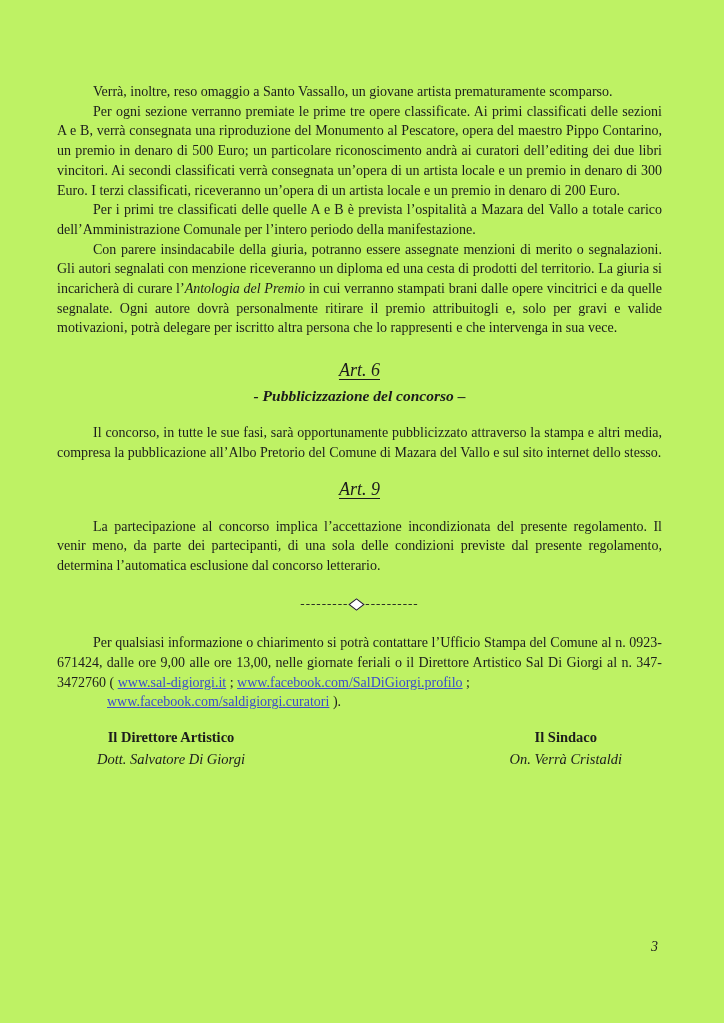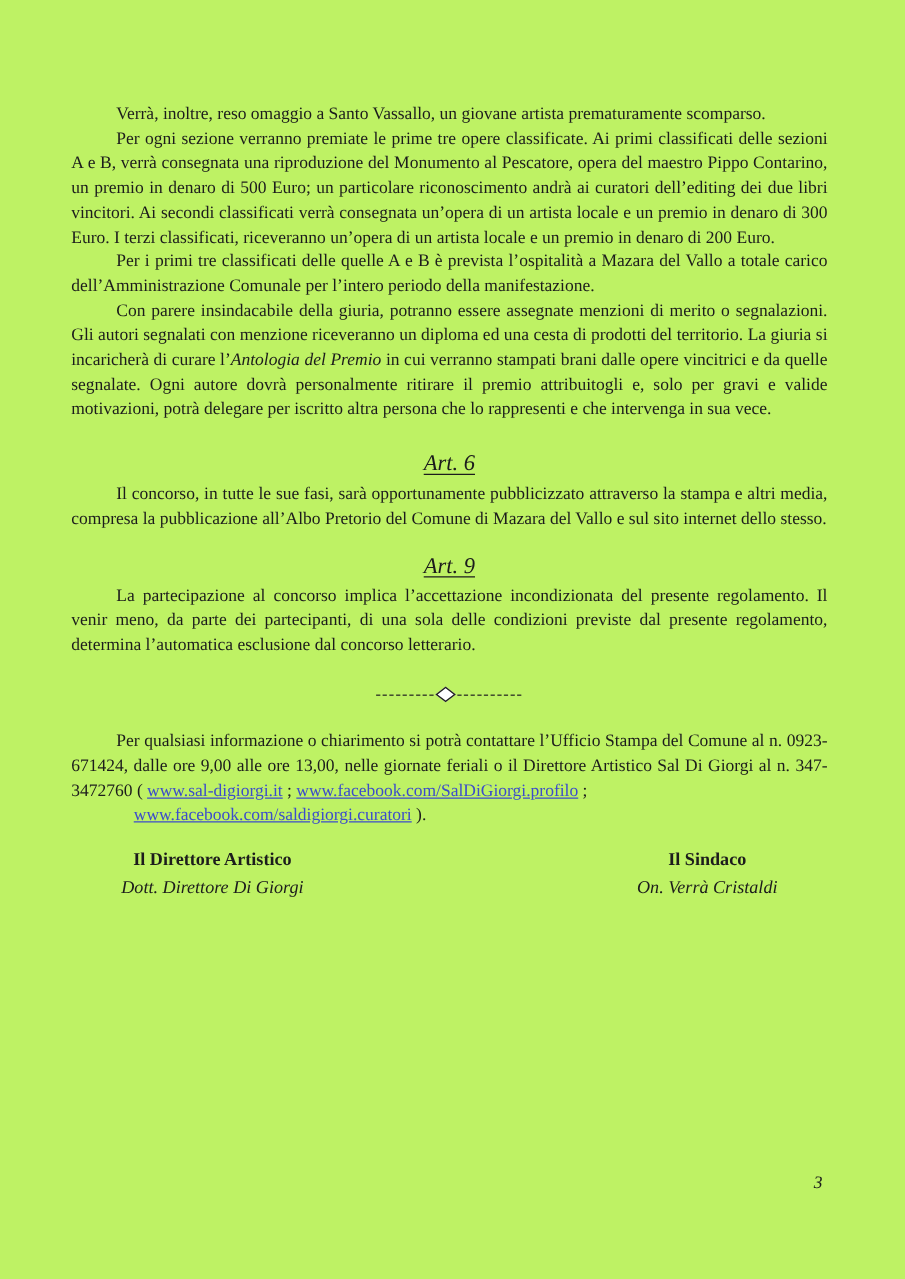--- a/index.html
+++ b/index.html
@@ -30,21 +30,21 @@
   }
   .art-title .underlined { text-decoration: underline; text-underline-offset: 3px; }
   .art-subtitle {
     text-align: center;
     font-weight: bold;
     font-style: italic;
     font-size: 15.5px;
     line-height: 22px;
     margin-top: 3px;
   }
-  .gap16 { margin-top: 4px; }
+  .gap16 { margin-top: 16px; }
   .gap14 { margin-top: 14px; }
   .gap20 { margin-top: 20px; }
   .separator {
     text-align: center;
     margin-top: 18px;
     line-height: 19.7px;
     font-size: 13px;
     color: #222222;
     letter-spacing: 1px;
     white-space: nowrap;
@@ -92,36 +92,37 @@
 
     <p class="para">Verrà, inoltre, reso omaggio a Santo Vassallo, un giovane artista prematuramente scomparso.</p>
 
     <p class="para">Per ogni sezione verranno premiate le prime tre opere classificate. Ai primi classificati delle sezioni A e B, verrà consegnata una riproduzione del Monumento al Pescatore, opera del maestro Pippo Contarino, un premio in denaro di 500 Euro; un particolare riconoscimento andrà ai curatori dell’editing dei due libri vincitori. Ai secondi classificati verrà consegnata un’opera di un artista locale e un premio in denaro di 300 Euro. I terzi classificati, riceveranno un’opera di un artista locale e un premio in denaro di 200 Euro.</p>
 
     <p class="para">Per i primi tre classificati delle quelle A e B è prevista l’ospitalità a Mazara del Vallo a totale carico dell’Amministrazione Comunale per l’intero periodo della manifestazione.</p>
 
     <p class="para"><span>Con parere insindacabile della giuria, potranno essere assegnate menzioni di merito o segnalazioni. Gli autori segnalati con menzione riceveranno un diploma ed una cesta di prodotti del territorio. La giuria si incaricherà di curare l’</span><span class="italic">Antologia del Premio</span><span> in cui verranno stampati brani dalle opere vincitrici e da quelle segnalate. Ogni autore dovrà personalmente ritirare il premio attribuitogli e, solo per gravi e valide motivazioni, potrà delegare per iscritto altra persona che lo rappresenti e che intervenga in sua vece.</span></p>
 
     <div class="art-title"><span class="underlined">Art. 6</span></div>
+    <div class="art-subtitle">- Pubblicizzazione del concorso –</div>
 
     <p class="para gap16">Il concorso, in tutte le sue fasi, sarà opportunamente pubblicizzato attraverso la stampa e altri media, compresa la pubblicazione all’Albo Pretorio del Comune di Mazara del Vallo e sul sito internet dello stesso.</p>
 
     <div class="art-title gap14"><span class="underlined">Art. 9</span></div>
 
     <p class="para gap16">La partecipazione al concorso implica l’accettazione incondizionata del presente regolamento. Il venir meno, da parte dei partecipanti, di una sola delle condizioni previste dal presente regolamento, determina l’automatica esclusione dal concorso letterario.</p>
 
     <div class="separator"><span>---------</span><span class="diamond"></span><span>----------</span></div>
 
     <p class="para gap20"><span>Per qualsiasi informazione o chiarimento si potrà contattare l’Ufficio Stampa del Comune al n. 0923-671424, dalle ore 9,00 alle ore 13,00, nelle giornate feriali o il Direttore Artistico Sal Di Giorgi al n. 347-3472760 ( </span><a class="doclink">www.sal-digiorgi.it</a><span> ; </span><a class="doclink">www.facebook.com/SalDiGiorgi.profilo</a><span> ;</span><br>
       <span class="tab"></span><a class="doclink">www.facebook.com/saldigiorgi.curatori</a><span> ).</span></p>
 
     <div class="signatures">
       <div class="sig">
         <div class="sig-title">Il Direttore Artistico</div>
-        <div class="sig-name">Dott. Direttore Di Giorgi</div>
+        <div class="sig-name">Dott. Salvatore Di Giorgi</div>
       </div>
       <div class="sig">
         <div class="sig-title">Il Sindaco</div>
         <div class="sig-name">On. Verrà Cristaldi</div>
       </div>
     </div>
 
   </div>
 
   <div class="page-number">3</div>

